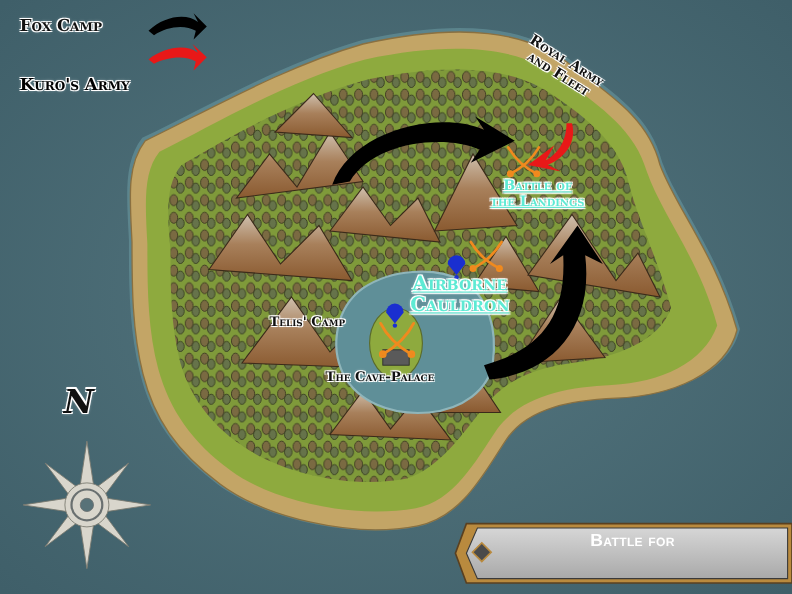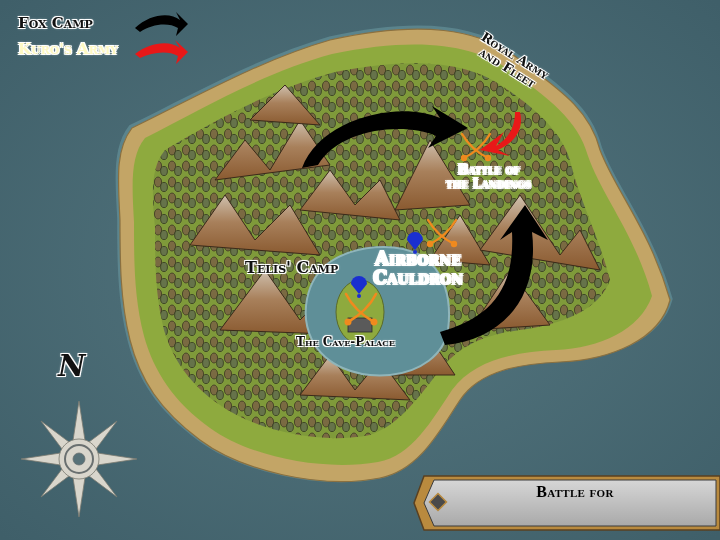--- a/index.html
+++ b/index.html
@@ -1,22 +1,22 @@
 <!DOCTYPE html>
 <html><head>
 <meta charset="utf-8">
 <style>
   html, body { margin:0; padding:0; }
   body { width:720px; height:540px; overflow:hidden; position:relative; background:#4e6e78; font-family:"DejaVu Serif", serif; }
   #map { position:absolute; left:0; top:0; width:720px; height:540px; }
   .lbl { position:absolute; white-space:nowrap; font-family:"DejaVu Serif", serif; font-variant:small-caps; font-weight:bold; line-height:1.05; text-align:center; }
   .lbl-dark { color:#111; text-shadow: -1px -1px 0 #fff, 1px -1px 0 #fff, -1px 1px 0 #fff, 1px 1px 0 #fff, 0 0 3px #fff; }
-  .lbl-blue { color:#ffffff; text-shadow: -1px -1px 0 #fff, 1px -1px 0 #fff, -1px 1px 0 #fff, 1px 1px 0 #fff, 0 0 3px #fff; }
-  .lbl-red { color:#fef9c3; text-shadow: -1px -1px 0 #fff, 1px -1px 0 #fff, -1px 1px 0 #fff, 1px 1px 0 #fff, 0 0 3px #fff; }
-  .banner-text { position:absolute; left:440px; top:482px; width:270px; text-align:center; font-family:Liberation Serif, serif; font-variant:small-caps; font-weight:bold; font-size:16px; line-height:19px; color:#000000; letter-spacing:0.3px; }
+  .lbl-blue { color:#5eead4; text-shadow: -1px -1px 0 #fff, 1px -1px 0 #fff, -1px 1px 0 #fff, 1px 1px 0 #fff, 0 0 3px #fff; text-decoration: underline; }
+  .lbl-red { color:#000000; text-shadow: -1px -1px 0 #fff, 1px -1px 0 #fff, -1px 1px 0 #fff, 1px 1px 0 #fff, 0 0 3px #fff; margin-top: 28px; }
+  .banner-text { position:absolute; left:440px; top:482px; width:270px; text-align:center; font-family:Liberation Sans, sans-serif; font-variant:small-caps; font-weight:bold; font-size:16px; line-height:19px; color:#ffffff; letter-spacing:0.3px; }
 </style>
 </head>
 <body>
 
 <svg id="map" viewBox="0 0 720 540" xmlns="http://www.w3.org/2000/svg">
   <defs>
     <radialGradient id="seaGrad" cx="50%" cy="50%" r="70%">
       <stop offset="0%" stop-color="#557780"></stop>
       <stop offset="100%" stop-color="#3f5f69"></stop>
     </radialGradient>
@@ -135,21 +135,21 @@
 <div class="lbl lbl-blue" style="left:446px;top:163px;font-size:13px;">
   <div>Battle of</div>
   <div>the Landings</div>
 </div>
 
 <div class="lbl lbl-blue" style="left:373px;top:250px;font-size:18px;">
   <div>Airborne</div>
   <div>Cauldron</div>
 </div>
 
-<div class="lbl lbl-dark" style="left:245px;top:260px;font-size:16px;">Telis' Camp</div>
+<div class="lbl lbl-dark" style="left:245px;top:286px;font-size:12px;">Telis' Camp</div>
 
 <div class="lbl lbl-dark" style="left:296px;top:336px;font-size:12px;">The Cave-Palace</div>
 
 <div class="lbl lbl-dark" style="left:58px;top:350px;font-size:30px;font-style:italic;font-variant:normal;">N</div>
 
 <div class="banner-text">
   <div>Battle for</div>
 </div>
 
 </body></html>

